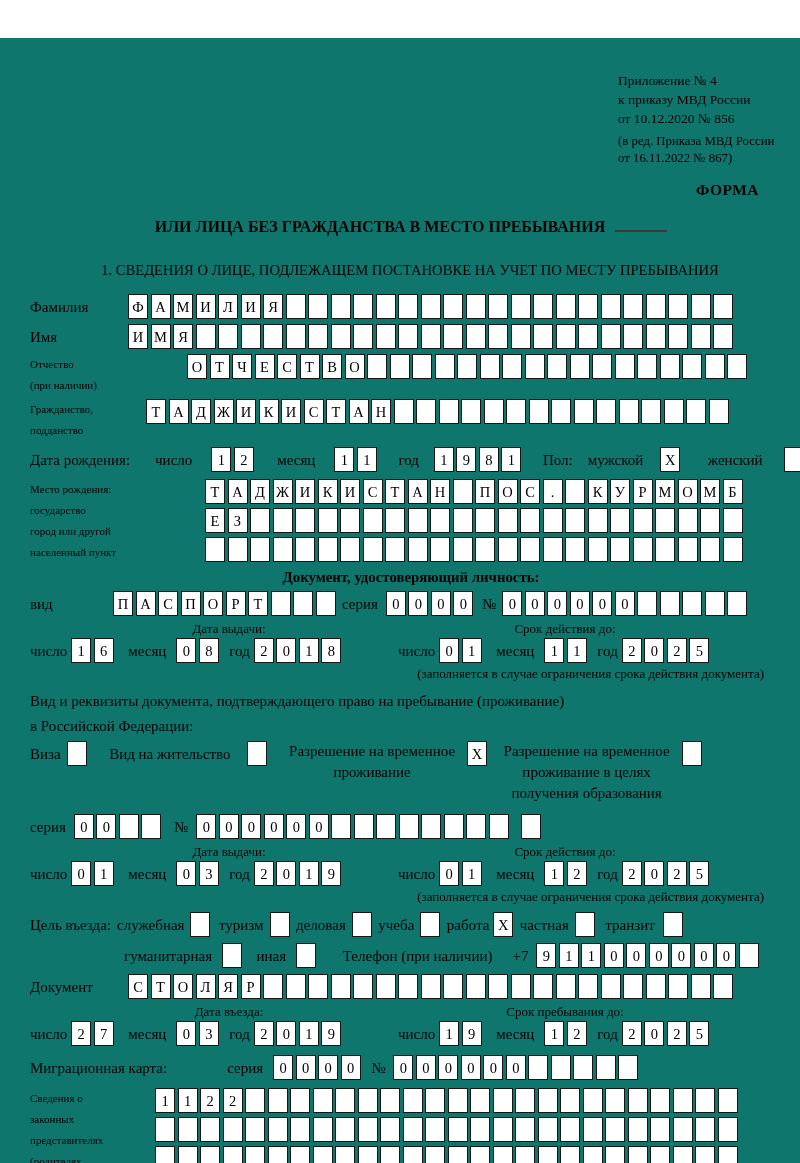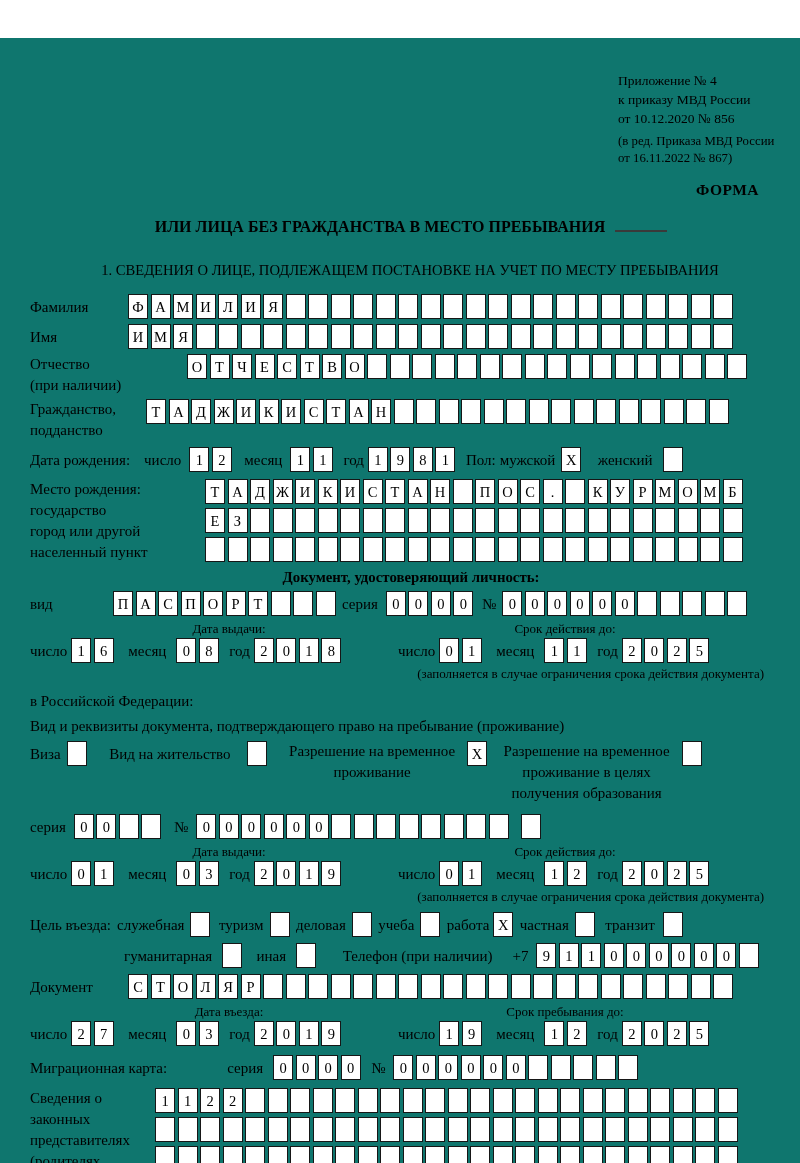--- a/index.html
+++ b/index.html
@@ -11,21 +11,21 @@
   
   .annex{margin-left:588px;font-size:13.5px;line-height:1.4;}
   .annex .an2{font-size:12.8px;margin-top:4px;line-height:1.35;}
   .forma{margin-top:14px;padding-right:33px;text-align:right;font-weight:bold;font-size:15.5px;letter-spacing:.5px;}
   .title{margin-top:16px;text-align:center;font-weight:bold;font-size:16px;line-height:1.45;}
   .tu{display:inline-block;width:52px;border-bottom:2.5px solid #3a3a3a;margin-left:10px;}
   .sec{margin:24px 0 15px -2px;text-align:center;font-weight:normal;font-size:14.6px;white-space:nowrap;}
   
   .row{display:flex;align-items:flex-start;margin-bottom:3px;}
   .lbl{flex:0 0 auto;font-size:15px;line-height:27px;white-space:nowrap;}
-  .lbl2{flex:0 0 auto;font-size:15px;line-height:21px;}
+  .lbl2{flex:0 0 auto;font-size:11px;line-height:21px;}
   .boxes{display:flex;flex:0 0 auto;flex-wrap:nowrap;}
   .cell{flex:0 0 auto;width:18px;height:23px;border:1.7px solid #161616;margin-right:2.5px;
         display:flex;align-items:center;justify-content:center;font-size:14.5px;line-height:1;background:#fff;}
   .col{display:flex;flex-direction:column;}
   .mb5{margin-bottom:4px;}
   .w98{width:98px;}.w116{width:116px;}.w157{width:157px;}.w175{width:175px;}.w83{width:83px;}.w125{width:125px;}
   .g4{margin-left:4px;}.g6{margin-left:6px;}.g8{margin-left:8px;}.g10{margin-left:10px;}
   .g12{margin-left:12px;}.g14{margin-left:14px;}.g16{margin-left:16px;}.g20{margin-left:20px;}
   .g24{margin-left:24px;}.g60{margin-left:60px;}
   
@@ -197,21 +197,21 @@
         <span class="cell"></span>
         <span class="cell"></span>
         <span class="cell"></span>
         <span class="cell"></span>
         <span class="cell"></span>
         <span class="cell"></span>
         <span class="cell"></span>
       </span>
   </div>
 
-  <div class="row" style="margin-top:6px;">
+  <div class="row" style="margin-top:6px;gap:11px;">
     <span class="lbl">Дата рождения:</span>
     <span class="lbl g14">число</span>
     <span class="boxes g8">
         <span class="cell">1</span>
         <span class="cell">2</span>
       </span>
     <span class="lbl g10">месяц</span>
     <span class="boxes g8">
         <span class="cell">1</span>
         <span class="cell">1</span>
@@ -403,22 +403,22 @@
             <span class="cell">2</span>
             <span class="cell">0</span>
             <span class="cell">2</span>
             <span class="cell">5</span>
           </span>
       </div>
     </div>
   </div>
   <div class="note">(заполняется в случае ограничения срока действия документа)</div>
 
+  <div class="pline">Вид и реквизиты документа, подтверждающего право на пребывание (проживание)</div>
   <div class="pline">в Российской Федерации:</div>
-  <div class="pline">Вид и реквизиты документа, подтверждающего право на пребывание (проживание)</div>
 
   <div class="row permits">
     <span class="lbl">Виза</span>
     <span class="boxes g6">
         <span class="cell"></span>
       </span>
     <span class="lbl g20">Вид на жительство</span>
     <span class="boxes g16">
         <span class="cell"></span>
       </span>

